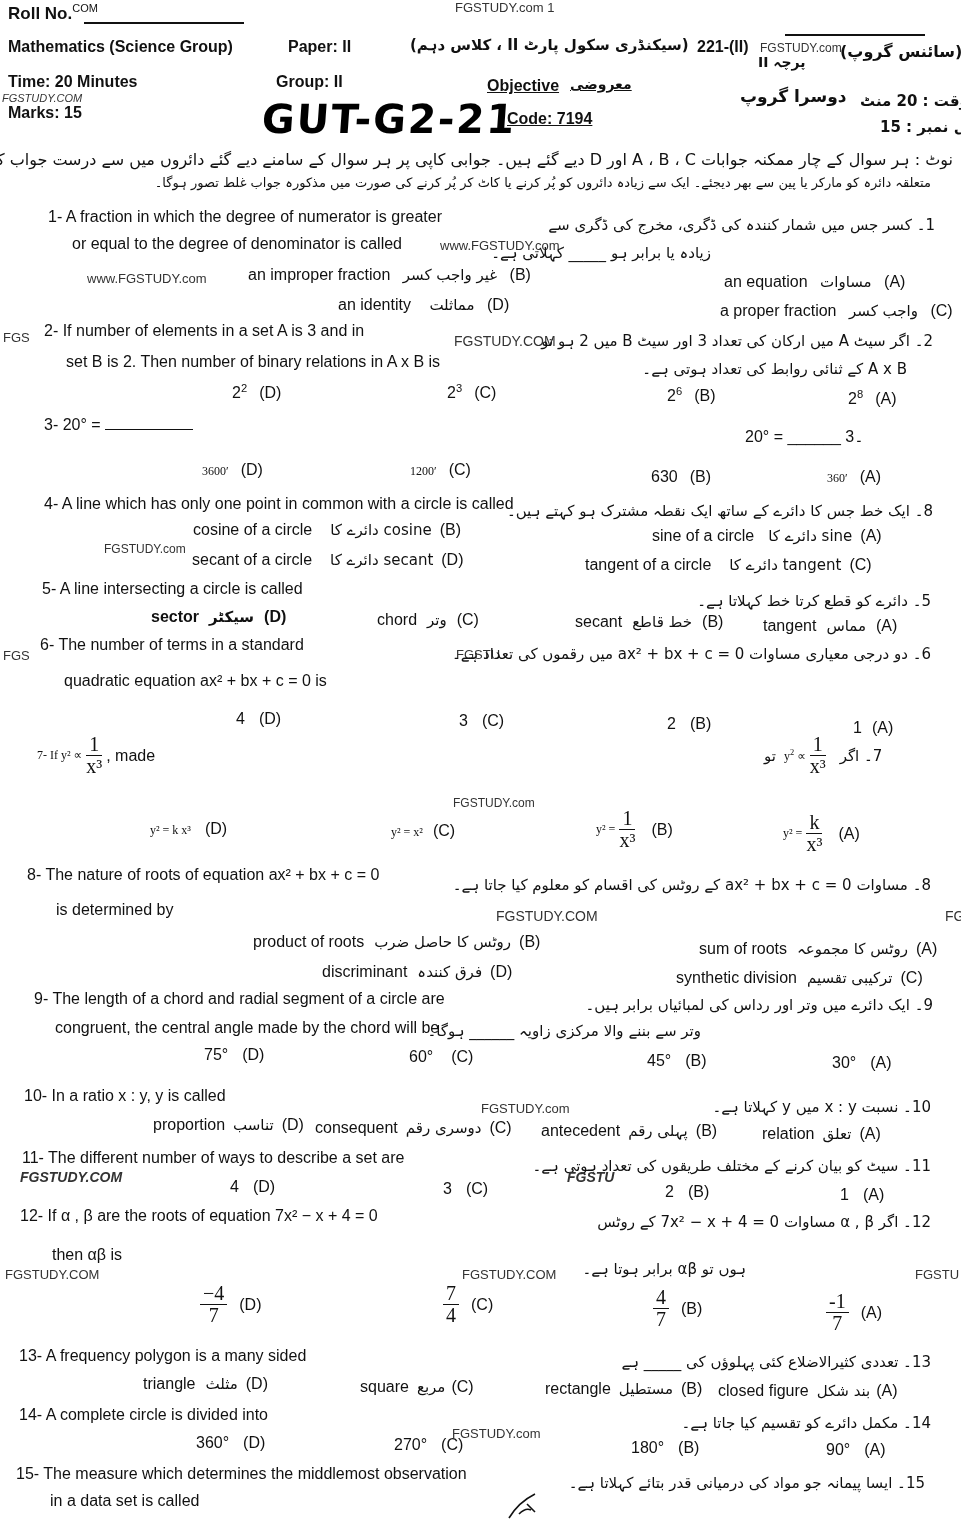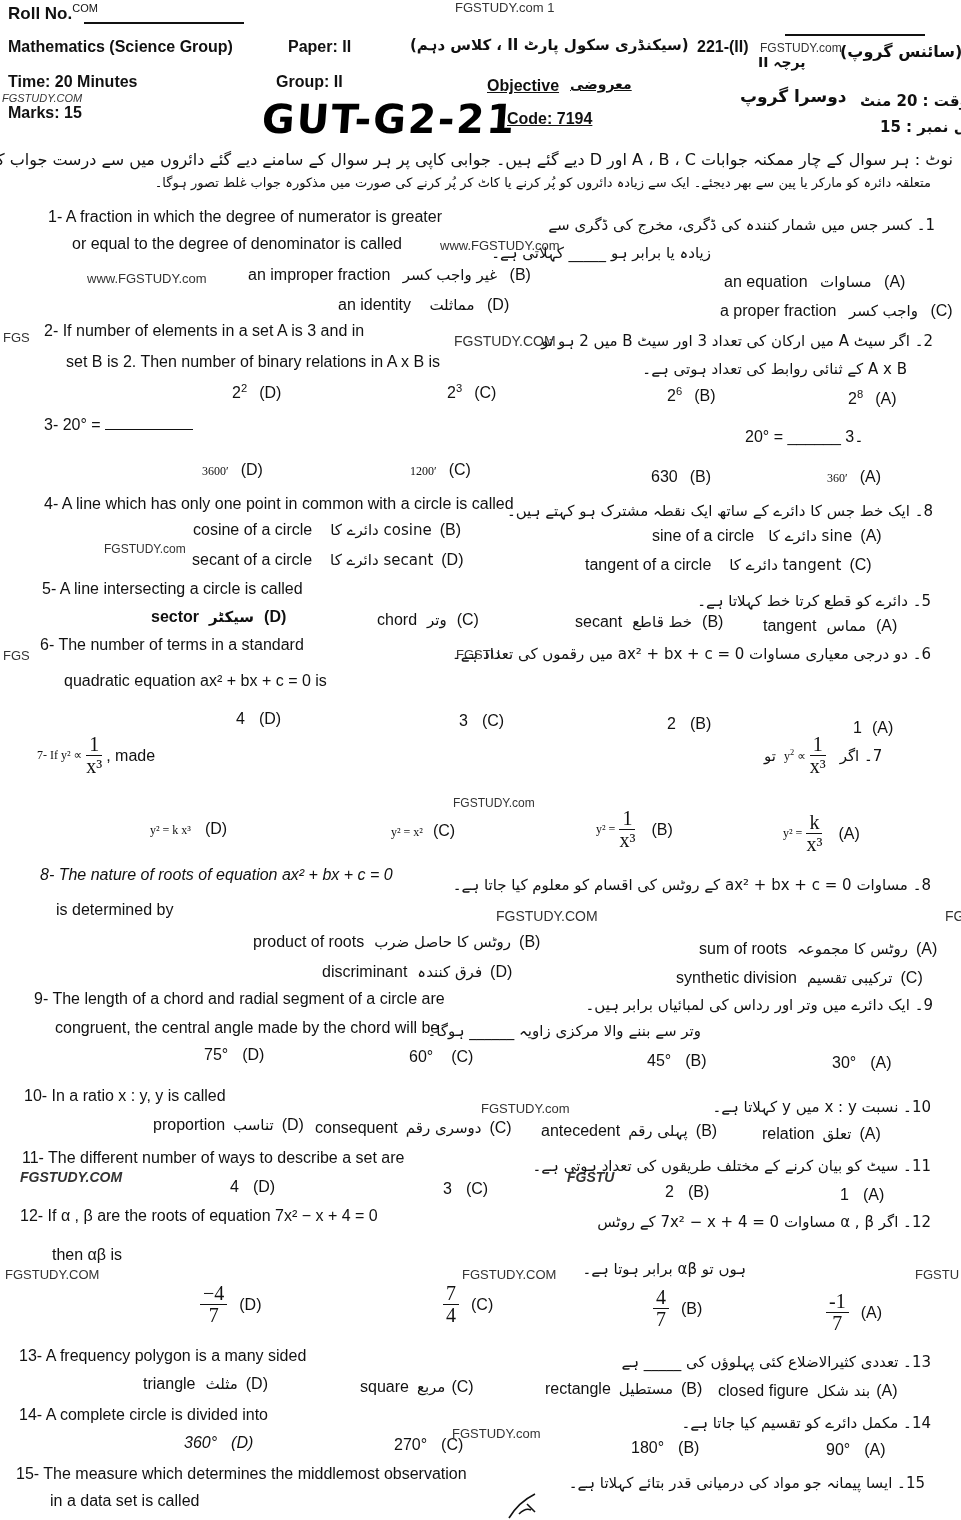--- a/index.html
+++ b/index.html
@@ -162,21 +162,21 @@
   </div>
 <div class="abs opt" style="left:783px;top:812px;display:flex;align-items:center;">
     <span class="math">y² =</span>
     <span class="frac" style="margin:0 4px;">
       <span class="num">k</span>
       <span>x³</span>
     </span>
     <span style="margin-left:12px;">(A)</span>
   </div>
 
-<div class="abs q" style="left:40px;top:866px;font-style:italic;">8- The nature of roots of equation  ax² + bx + c = 0</div>
+<div class="abs q" style="left:27px;top:866px;">8- The nature of roots of equation  ax² + bx + c = 0</div>
 <div class="abs q" style="left:56px;top:901px;">is determined by</div>
 <div class="abs ur" style="right:30px;top:876px;">8۔ مساوات ax² + bx + c = 0 کے روٹس کی اقسام کو معلوم کیا جاتا ہے۔</div>
 <div class="abs wm" style="left:496px;top:908px;font-size:14px;">FGSTUDY.COM</div>
 <div class="abs wm" style="left:945px;top:908px;font-size:14px;">FG</div>
 
 <div class="abs opt" style="left:253px;top:933px;"><span>product of roots</span><span class="ur" style="margin-left:10px;">روٹس کا حاصل ضرب</span><span style="margin-left:8px;">(B)</span></div>
 <div class="abs opt" style="left:699px;top:940px;"><span>sum of roots</span><span class="ur" style="margin-left:10px;">روٹس کا مجموعہ</span><span style="margin-left:8px;">(A)</span></div>
 <div class="abs opt" style="left:322px;top:963px;"><span>discriminant</span><span class="ur" style="margin-left:10px;">فرق کنندہ</span><span style="margin-left:8px;">(D)</span></div>
 <div class="abs opt" style="left:676px;top:969px;"><span>synthetic division</span><span class="ur" style="margin-left:10px;">ترکیبی تقسیم</span><span style="margin-left:8px;">(C)</span></div>
 
@@ -247,21 +247,21 @@
 <div class="abs q" style="left:19px;top:1347px;">13-  A frequency polygon is a many sided</div>
 <div class="abs ur" style="right:30px;top:1353px;">13۔ تعددی کثیرالاضلاع کئی پہلوؤں کی _____ ہے</div>
 <div class="abs opt" style="left:143px;top:1375px;"><span>triangle</span><span class="ur" style="margin-left:10px;">مثلث</span><span style="margin-left:8px;">(D)</span></div>
 <div class="abs opt" style="left:360px;top:1378px;"><span>square</span><span class="ur" style="margin-left:8px;">مربع</span><span style="margin-left:6px;">(C)</span></div>
 <div class="abs opt" style="left:545px;top:1380px;"><span>rectangle</span><span class="ur" style="margin-left:8px;">مستطیل</span><span style="margin-left:8px;">(B)</span></div>
 <div class="abs opt" style="left:718px;top:1382px;"><span>closed figure</span><span class="ur" style="margin-left:8px;">بند شکل</span><span style="margin-left:6px;">(A)</span></div>
 
 <div class="abs q" style="left:19px;top:1406px;">14-  A complete circle is divided into</div>
 <div class="abs ur" style="right:30px;top:1414px;">14۔ مکمل دائرے کو تقسیم کیا جاتا ہے۔</div>
 <div class="abs wm" style="left:452px;top:1426px;">FGSTUDY.com</div>
-<div class="abs opt" style="left:184px;top:1434px;font-style:italic;"><span>360°</span><span style="margin-left:14px;">(D)</span></div>
+<div class="abs opt" style="left:196px;top:1434px;"><span>360°</span><span style="margin-left:14px;">(D)</span></div>
 <div class="abs opt" style="left:394px;top:1436px;"><span>270°</span><span style="margin-left:14px;">(C)</span></div>
 <div class="abs opt" style="left:631px;top:1439px;"><span>180°</span><span style="margin-left:14px;">(B)</span></div>
 <div class="abs opt" style="left:826px;top:1441px;"><span>90°</span><span style="margin-left:14px;">(A)</span></div>
 
 <div class="abs q" style="left:16px;top:1465px;">15-  The measure which determines the middlemost observation</div>
 <div class="abs q" style="left:50px;top:1492px;">in a data set is called</div>
 <div class="abs ur" style="right:36px;top:1474px;">15۔ ایسا پیمانہ جو مواد کی درمیانی قدر بتائے کہلاتا ہے۔</div>
 
 <svg class="abs" style="left:505px;top:1490px;" width="40" height="30">
   <path d="M4 28 C10 18, 18 10, 30 4 M14 24 C18 20, 22 18, 26 20 M22 14 L30 22" stroke="#111" stroke-width="1.6" fill="none"></path>

